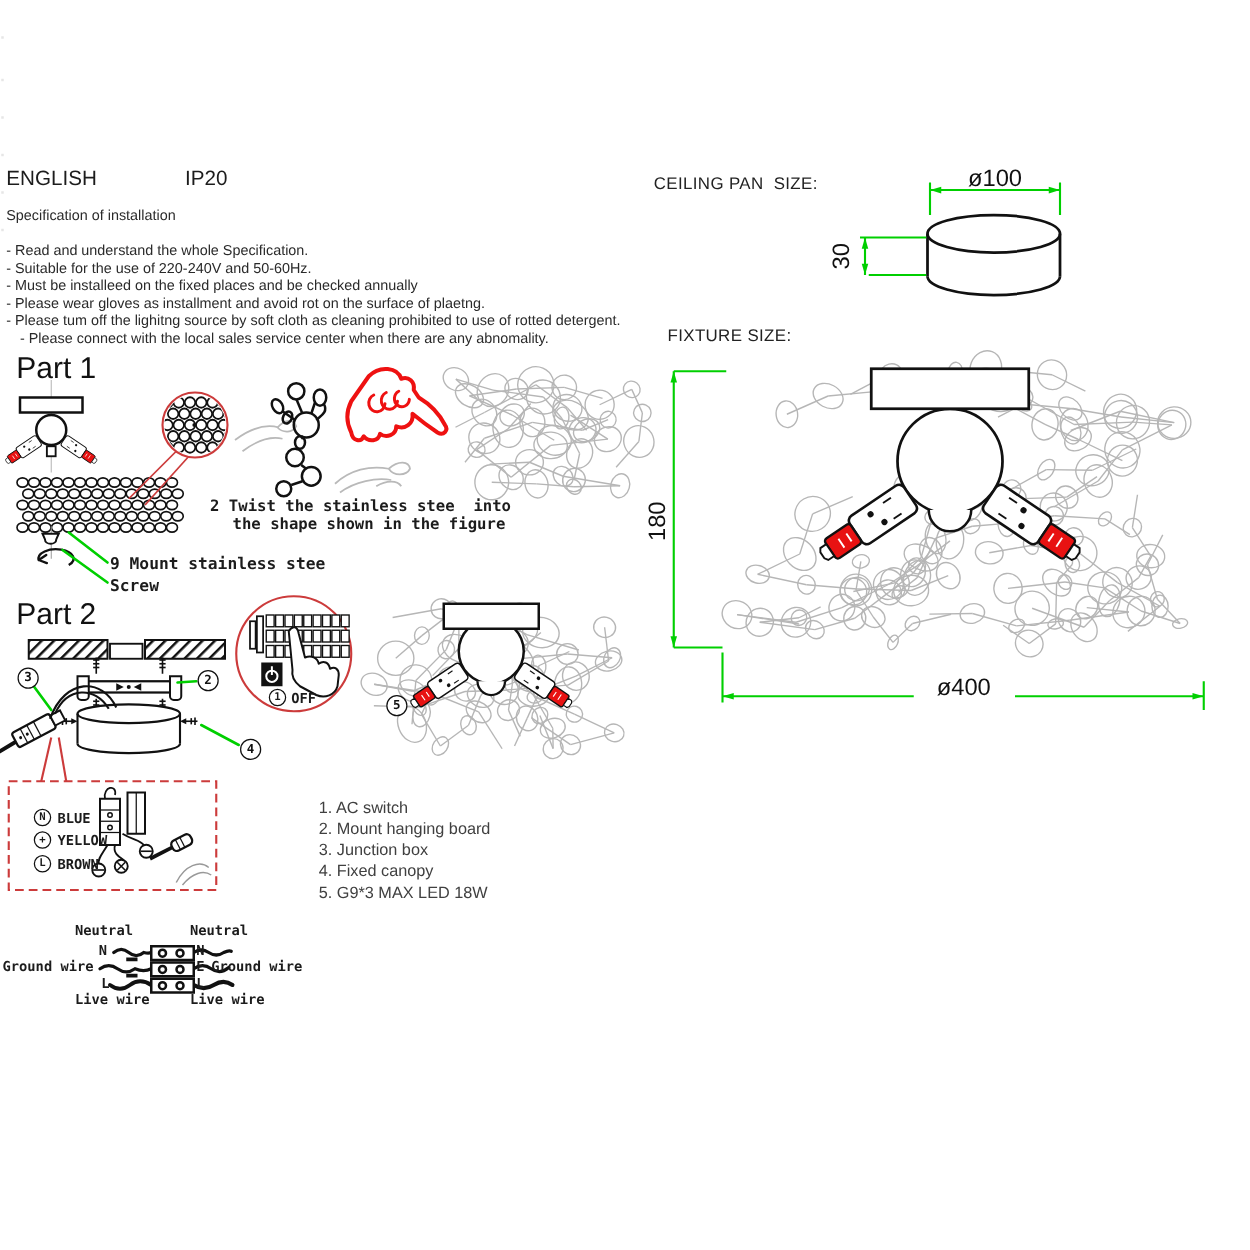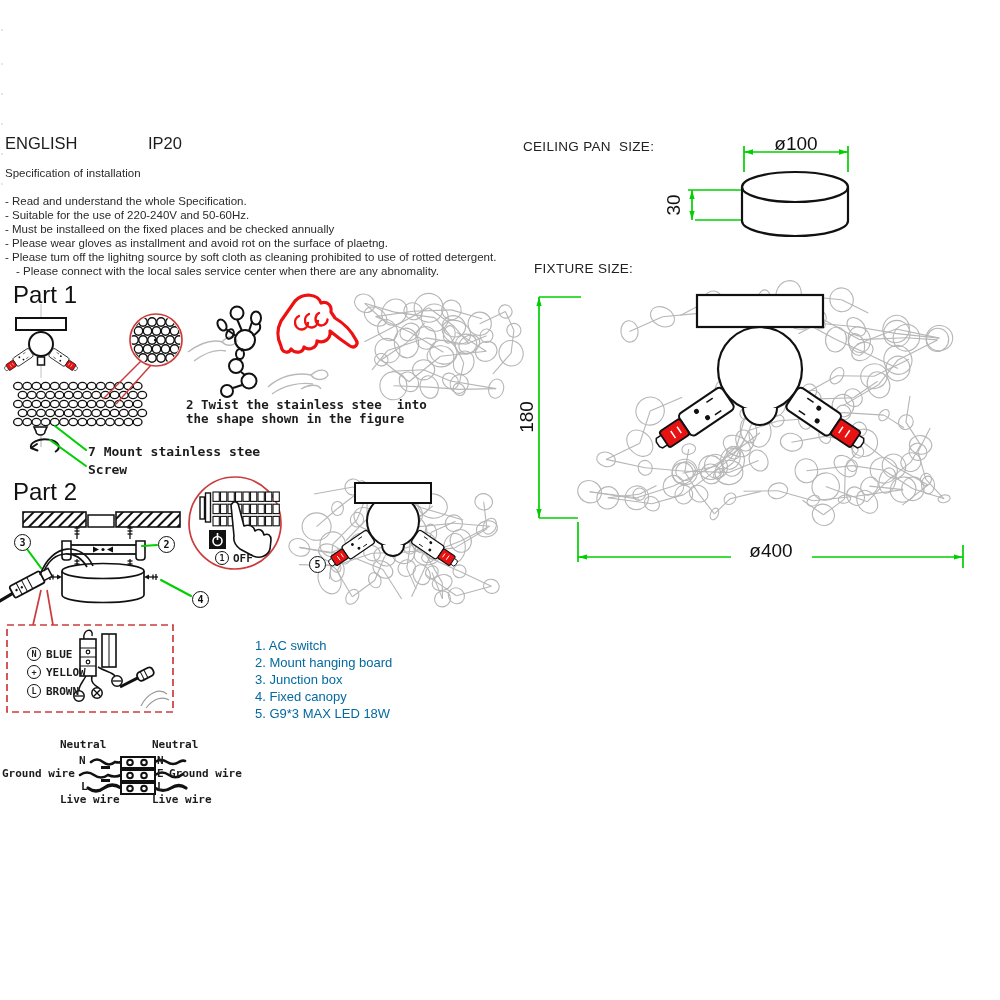--- a/index.html
+++ b/index.html
@@ -7,21 +7,21 @@
         font-family:"Liberation Sans",sans-serif;color:#1c1c1c;}
   svg.art{position:absolute;left:0;top:0;}
   .t{position:absolute;white-space:pre;line-height:1.08;}
   .sans{font-family:"Liberation Sans",sans-serif;}
   .mono{font-family:"DejaVu Sans Mono",monospace;font-weight:bold;}
   .spec-line{font-size:11.5px;line-height:14px;color:#2a2a2a;}
   .heading{font-size:24px;color:#111;}
   .sizetitle{font-size:13.5px;color:#222;letter-spacing:.3px;}
   .dim{font-size:19px;color:#111;text-align:center;}
   .rot{transform:rotate(-90deg);transform-origin:center center;}
-  .legend-line{font-size:13px;line-height:16.8px;color:#0369a1;}
+  .legend-line{font-size:13px;line-height:16.8px;color:#404040;}
   .callout{position:absolute;width:15px;height:15px;border:1.5px solid #111;border-radius:50%;
            background:#fff;display:flex;align-items:center;justify-content:center;
            font-family:"DejaVu Sans Mono",monospace;font-weight:bold;font-size:10px;color:#111;}
   .wsym{width:12px;height:12px;border:1.3px solid #111;border-radius:50%;display:inline-flex;
         align-items:center;justify-content:center;font-size:8.5px;font-weight:bold;
         font-family:"DejaVu Sans Mono",monospace;background:#fff;flex:none;}
   .wrow{position:absolute;display:flex;align-items:center;gap:5px;font-size:11px;}
   .offrow{position:absolute;display:flex;align-items:center;gap:4px;font-size:11px;}
   .wirelabel{font-size:11px;}
   .product{font-size:18px;color:#111;}
@@ -891,23 +891,23 @@
 <div class="t dim" style="left:756px;top:134px;width:80px;">ø100</div>
 <div class="t dim rot" style="left:654px;top:195px;width:40px;height:20px;">30</div>
 
 <div class="t sizetitle" style="left:534px;top:262px;">FIXTURE SIZE:</div>
 <div class="t dim rot" style="left:504px;top:407px;width:46px;height:20px;">180</div>
 <div class="t dim" style="left:731px;top:541px;width:80px;background:#fff;">ø400</div>
 
 <div class="t heading" style="left:13px;top:282px;">Part 1</div>
 <div class="t heading" style="left:13px;top:479px;text-align:center;">Part 2</div>
 
-<div class="t mono" style="left:186px;top:398px;font-size:12.5px;">2 Twist the stainless stee  into</div>
+<div class="t mono" style="left:168px;top:398px;font-size:12.5px;">2 Twist the stainless stee  into</div>
 <div class="t mono" style="left:186px;top:412px;font-size:12.5px;">the shape shown in the figure</div>
-<div class="t mono" style="left:88px;top:445px;font-size:13px;">7 Mount stainless stee</div>
+<div class="t mono" style="left:88px;top:445px;font-size:13px;">9 Mount stainless stee</div>
 <div class="t mono" style="left:88px;top:463px;font-size:13px;">Screw</div>
 
 <div class="callout" style="left:14px;top:534px;">3</div>
 <div class="callout" style="left:158px;top:536px;">2</div>
 <div class="callout" style="left:192px;top:591px;">4</div>
 <div class="callout" style="left:309px;top:556px;">5</div>
 
 <div class="offrow mono" style="left:215px;top:551px;">
   <span class="wsym">1</span>
   <span>OFF</span>

